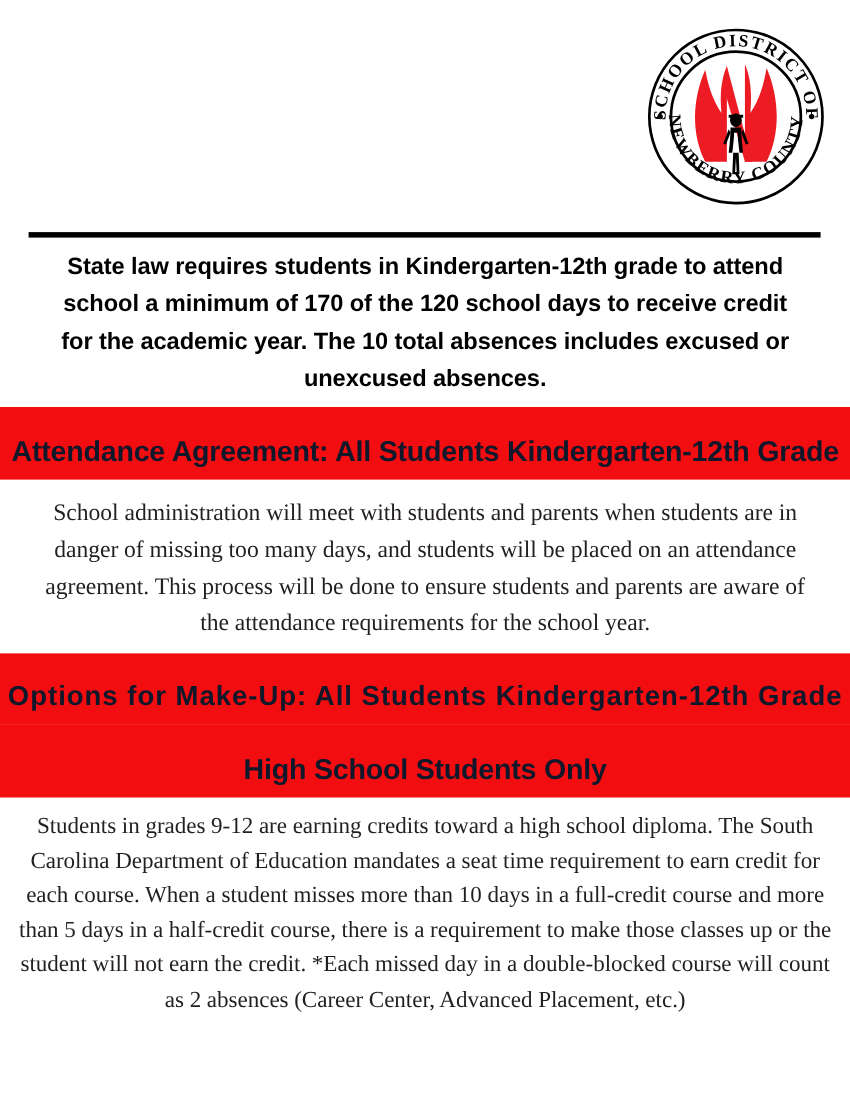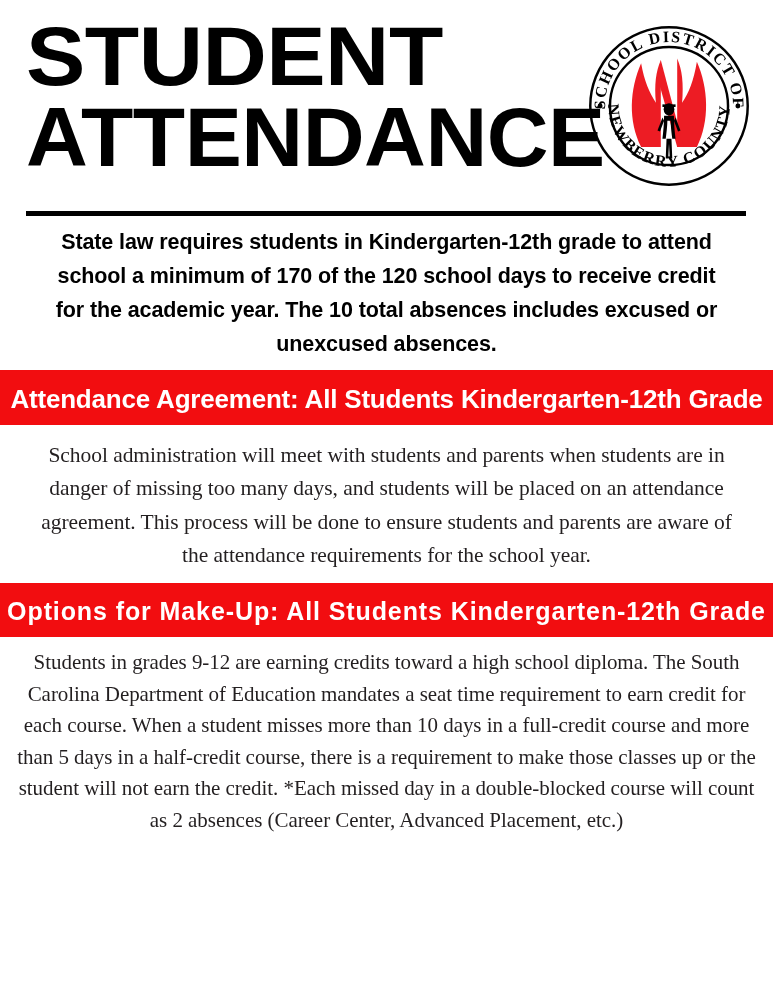--- a/index.html
+++ b/index.html
@@ -91,27 +91,27 @@
     line-height: 1.58;
     color: #000000;
     letter-spacing: -0.1px;
   }
 
   
   .section { flex: 0 0 auto; }
 
   .banner {
     background: #F20D10;
-    color: #ffffff;
+    color: #0f172a;
     text-align: center;
     font-family: "Liberation Sans Narrow", "Liberation Sans", sans-serif;
     font-weight: bold;
     font-size: 26px;
     line-height: 1;
-    padding: 16px 6px 13px 6px;
+    padding: 27px 6px 13px 6px;
     letter-spacing: -0.2px;
     white-space: nowrap;
     overflow: hidden;
   }
 
   .banner.spaced {
     letter-spacing: 0.9px;
     font-size: 25px;
   }
 
@@ -133,24 +133,20 @@
   }
 
   .spacer { flex: 1 1 auto; }
 </style>
 </head>
 <body>
 
 <div class="poster">
 
   <div class="header">
-    <div class="title-block">
-      <div class="title-line title-line-1">STUDENT</div>
-      <div class="title-line title-line-2">ATTENDANCE</div>
-    </div>
 
     <div class="logo">
       <svg viewBox="0 0 200 200" xmlns="http://www.w3.org/2000/svg">
         <defs>
           <path id="arcTop" d="M 22,100 A 78,78 0 0 1 178,100" fill="none"></path>
           <path id="arcBot" d="M 26,100 A 74,74 0 0 0 174,100" fill="none"></path>
         </defs>
 
         <circle cx="100" cy="100" r="96" fill="none" stroke="#000" stroke-width="3"></circle>
         <circle cx="100" cy="100" r="72" fill="none" stroke="#000" stroke-width="3"></circle>
@@ -198,18 +194,19 @@
   <div class="section">
     <div class="banner">Attendance Agreement: All Students Kindergarten-12th Grade</div>
     <p class="body-text">School administration will meet with students and parents when students are in danger of missing too many days, and students will be placed on an attendance agreement. This process will be done to ensure students and parents are aware of the attendance requirements for the school year.</p>
   </div>
 
   <div class="section">
     <div class="banner spaced">Options for Make-Up: All Students Kindergarten-12th Grade</div>
   </div>
 
   <div class="section">
+    <div class="banner">High School Students Only</div>
     <p class="body-text tight">Students in grades 9-12 are earning credits toward a high school diploma.  The South Carolina Department of Education mandates a seat time requirement to earn credit for each course. When a student misses more than 10 days in a full-credit course and more than 5 days in a half-credit course, there is a requirement to make those classes up or the student will not earn the credit. *Each missed day in a double-blocked course will count as 2 absences (Career Center, Advanced Placement, etc.)</p>
   </div>
 
   <div class="spacer"></div>
 
 </div>
 
 </body></html>

